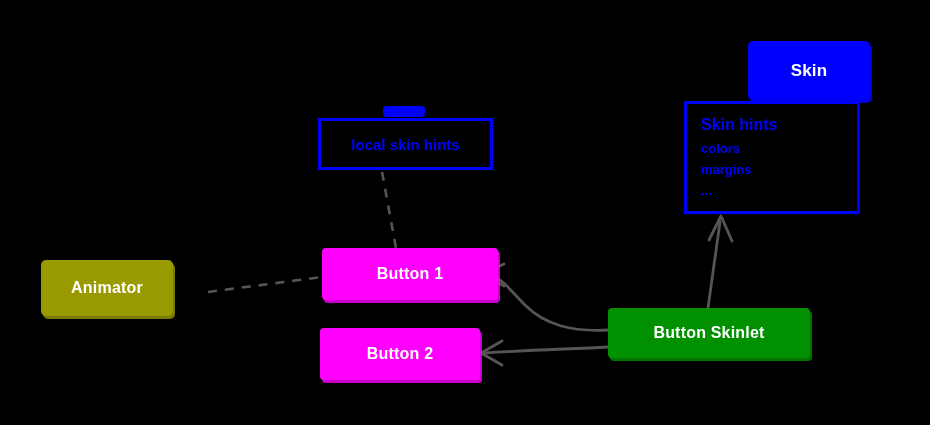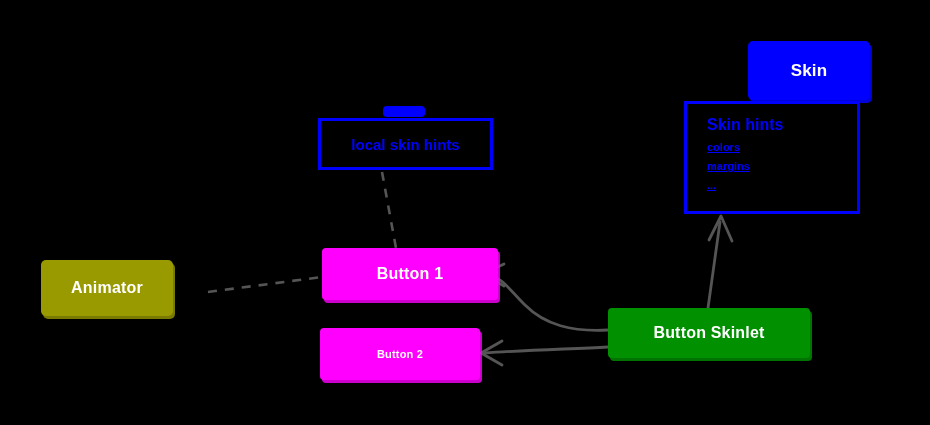--- a/index.html
+++ b/index.html
@@ -63,21 +63,21 @@
     color: #FFFFFF;
     font-size: 16px;
     border-radius: 4px;
     box-shadow: 2px 3px 0 0 rgba(255,0,255,0.8);
   }
   .node-button2 {
     left: 320px; top: 328px;
     width: 160px; height: 52px;
     background: #FF00FF;
     color: #FFFFFF;
-    font-size: 11px;
+    font-size: 16px;
     border-radius: 4px;
     box-shadow: 2px 3px 0 0 rgba(255,0,255,0.8);
   }
   .node-skinlet {
     left: 608px; top: 308px;
     width: 202px; height: 50px;
     background: #009000;
     color: #FFFFFF;
     font-size: 16px;
     border-radius: 4px;
@@ -106,34 +106,33 @@
   .stub {
     position: absolute;
     left: 383px; top: 106px;
     width: 42px; height: 11px;
     background: #0000FF;
     border-radius: 4px;
   }
   .node-skinhints {
     left: 684px; top: 101px;
     width: 176px; height: 113px;
-    padding: 13px 0 0 20px;
+    padding: 13px 0 0 14px;
   }
   .skinhints-title {
     font-size: 16px;
     font-weight: bold;
     margin: 0 0 9px 0;
     line-height: 1;
   }
   .skinhints-item {
-    font-size: 11px;
+    font-size: 13px;
     font-weight: bold;
     line-height: 1;
     margin-bottom: 8px;
-    text-decoration: underline;
   }
 
   .watermark {
     position: absolute;
     left: 25px;
     top: 380px;
     color: #D4D4D4;
     font-size: 19px;
     font-weight: normal;
     letter-spacing: 0.2px;

